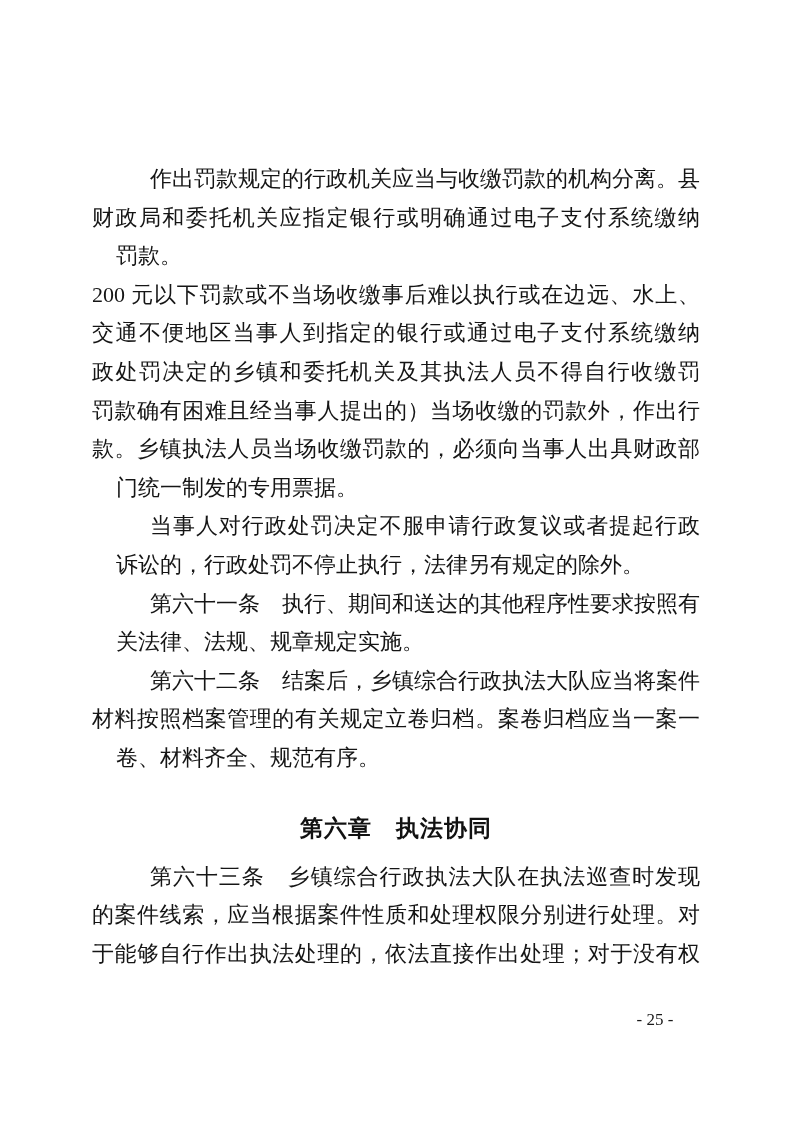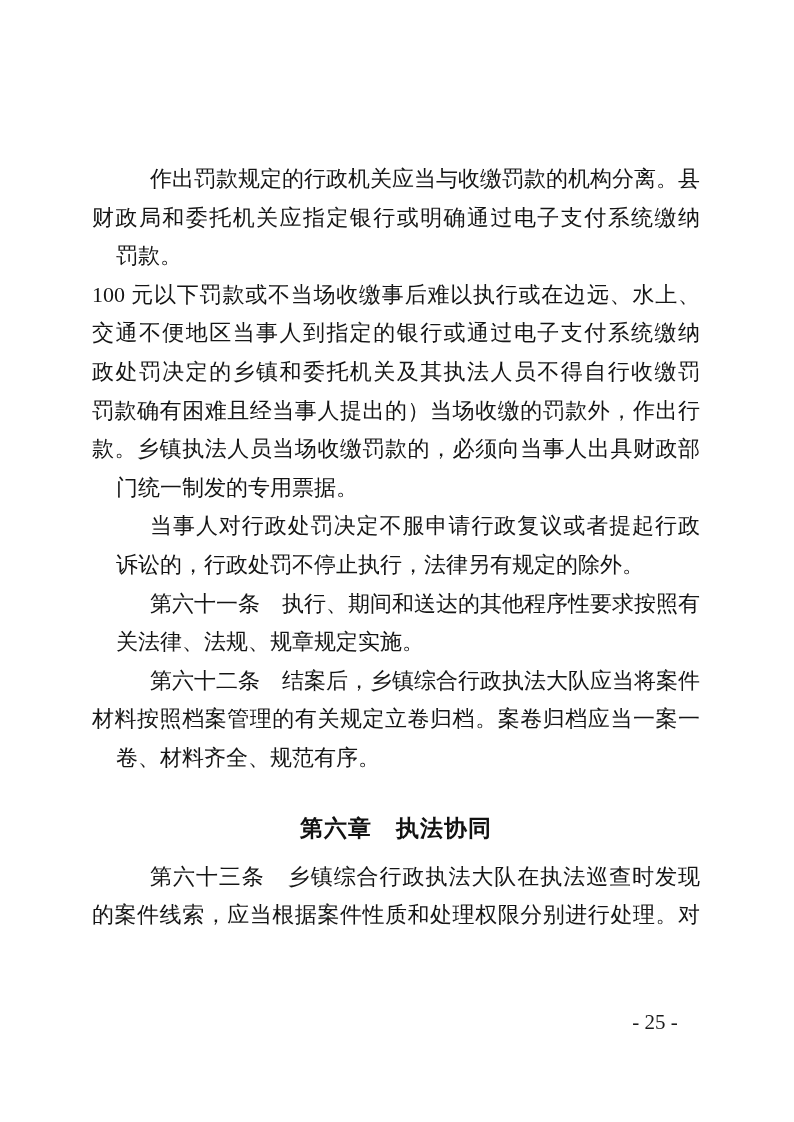--- a/index.html
+++ b/index.html
@@ -50,44 +50,45 @@
     font-size: 23px;
     letter-spacing: 1px;
     color: #111111;
   }
   .page-number {
     position: absolute;
     left: 620px;
     top: 1010px;
     width: 70px;
     text-align: center;
-    font-size: 21px;
+    font-size: 17px;
     color: #1a1a1a;
     font-family: "Liberation Serif", serif;
   }
 </style>
 </head>
 <body>
 
 <div class="page">
   <div class="doc-body">
       <div class="line indent">作出罚款规定的行政机关应当与收缴罚款的机构分离。县</div>
       <div class="line">财政局和委托机关应指定银行或明确通过电子支付系统缴纳</div>
       <div class="line no-fill">罚款。</div>
-      <div class="line">100 元以下罚款或不当场收缴事后难以执行或在边远、水上、</div>
+      <div class="line">200 元以下罚款或不当场收缴事后难以执行或在边远、水上、</div>
       <div class="line">交通不便地区当事人到指定的银行或通过电子支付系统缴纳</div>
       <div class="line">政处罚决定的乡镇和委托机关及其执法人员不得自行收缴罚</div>
       <div class="line">罚款确有困难且经当事人提出的）当场收缴的罚款外，作出行</div>
       <div class="line">款。乡镇执法人员当场收缴罚款的，必须向当事人出具财政部</div>
       <div class="line no-fill">门统一制发的专用票据。</div>
       <div class="line indent">当事人对行政处罚决定不服申请行政复议或者提起行政</div>
       <div class="line no-fill">诉讼的，行政处罚不停止执行，法律另有规定的除外。</div>
       <div class="line indent">第六十一条　执行、期间和送达的其他程序性要求按照有</div>
       <div class="line no-fill">关法律、法规、规章规定实施。</div>
       <div class="line indent">第六十二条　结案后，乡镇综合行政执法大队应当将案件</div>
       <div class="line">材料按照档案管理的有关规定立卷归档。案卷归档应当一案一</div>
       <div class="line no-fill">卷、材料齐全、规范有序。</div>
       <div class="chapter-heading">第六章　执法协同</div>
       <div class="line indent">第六十三条　乡镇综合行政执法大队在执法巡查时发现</div>
       <div class="line">的案件线索，应当根据案件性质和处理权限分别进行处理。对</div>
+      <div class="line">于能够自行作出执法处理的，依法直接作出处理；对于没有权</div>
     </div>
   <div class="page-number">- 25 -</div>
 </div>
 
 </body></html>

